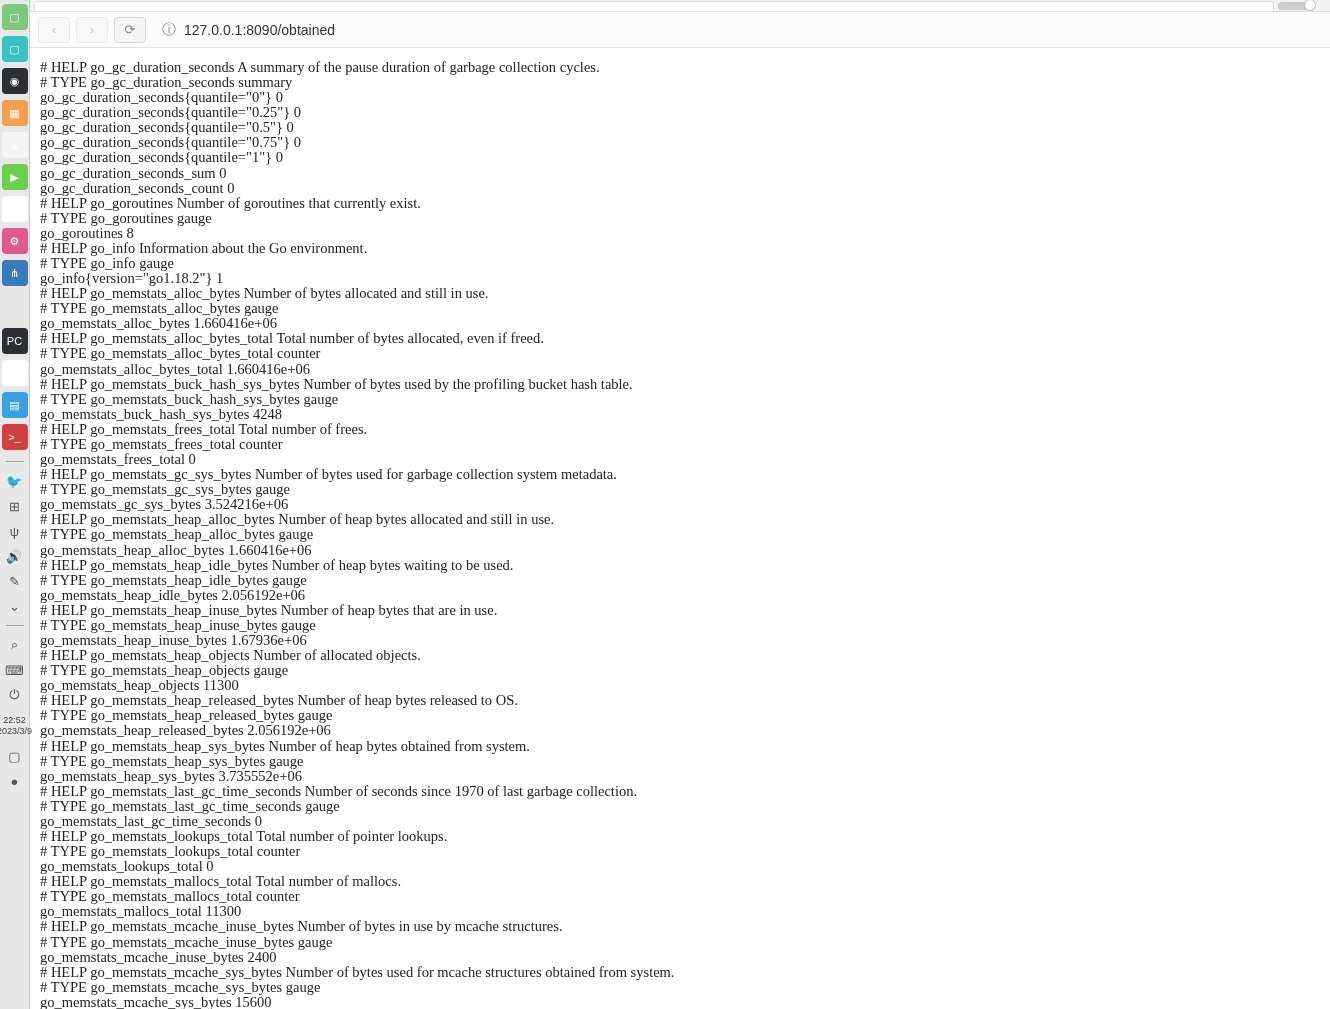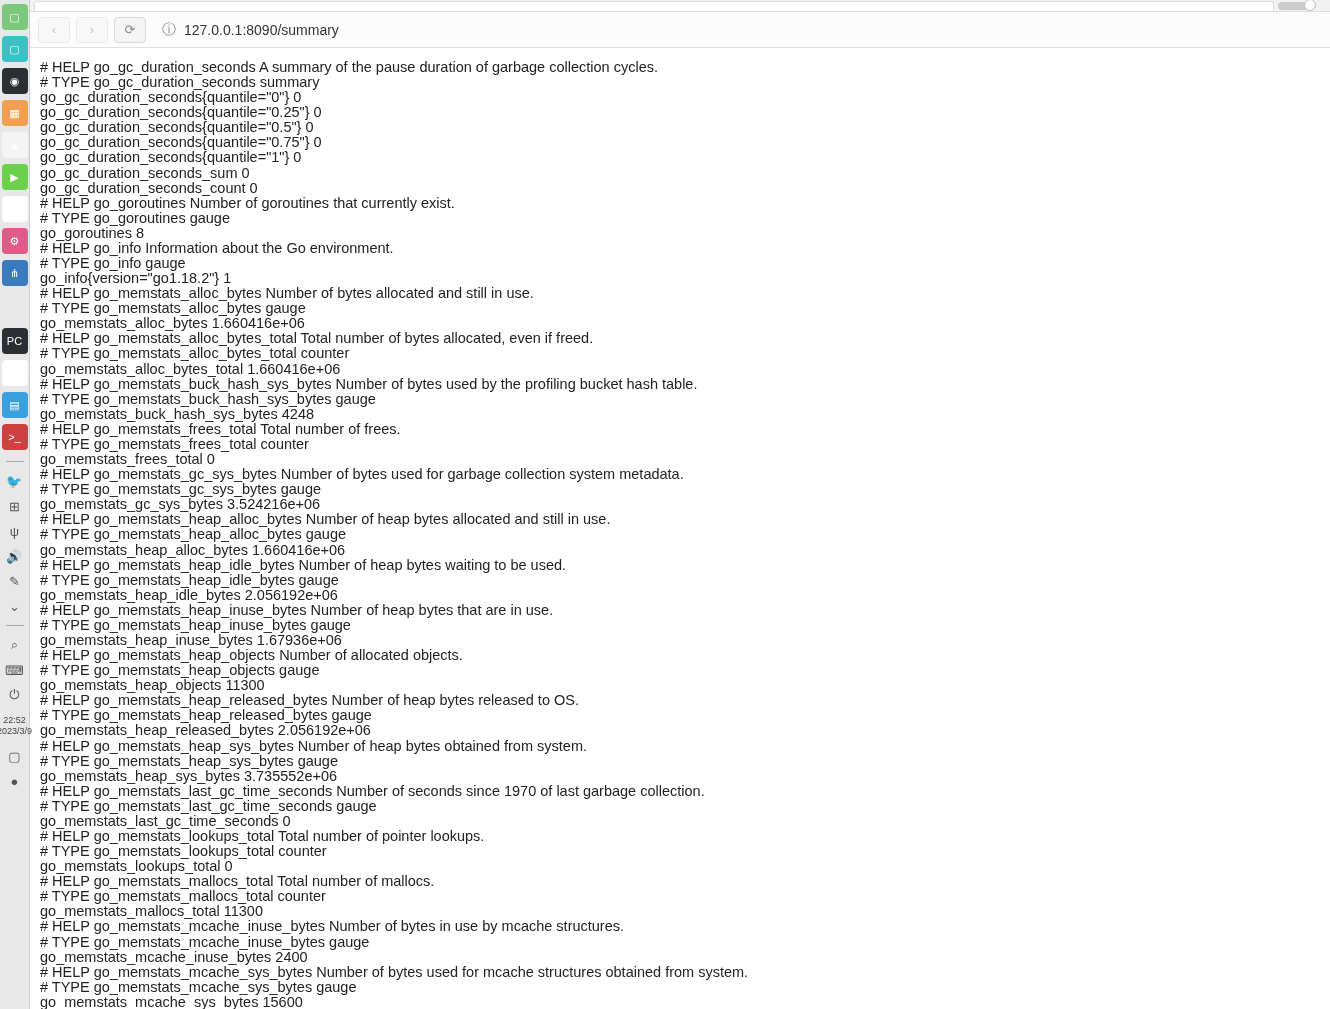--- a/index.html
+++ b/index.html
@@ -133,21 +133,21 @@
   gap: 8px;
 }
 .url-icon { color: #888; font-size: 14px; }
 .url-text { color: #333; font-size: 14px; }
 .content {
   flex: 1;
   overflow: auto;
   padding: 12px 10px;
 }
 .metrics {
-  font-family: Liberation Sans, sans-serif;
+  font-family: Liberation Serif, serif;
   font-size: 14.5px;
   line-height: 1.04;
   white-space: pre;
   color: #222;
 }
 </style>
 </head>
 <body>
 
 <div class="sidebar">
@@ -205,21 +205,21 @@
       <span>‹</span>
     </div>
     <div class="nav-btn disabled">
       <span>›</span>
     </div>
     <div class="nav-btn">
       <span>⟳</span>
     </div>
     <div class="url-bar">
       <span class="url-icon">ⓘ</span>
-      <span class="url-text">127.0.0.1:8090/summary</span>
+      <span class="url-text">127.0.0.1:8090/obtained</span>
     </div>
   </div>
   <div class="content">
     <pre class="metrics" id="metrics"># HELP go_gc_duration_seconds A summary of the pause duration of garbage collection cycles.
 # TYPE go_gc_duration_seconds summary
 go_gc_duration_seconds{quantile="0"} 0
 go_gc_duration_seconds{quantile="0.25"} 0
 go_gc_duration_seconds{quantile="0.5"} 0
 go_gc_duration_seconds{quantile="0.75"} 0
 go_gc_duration_seconds{quantile="1"} 0

